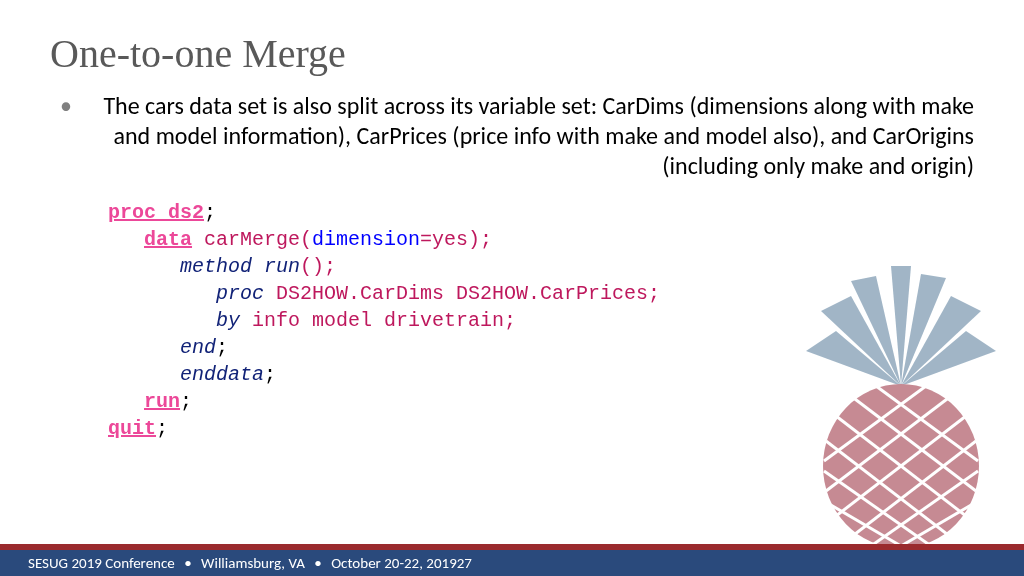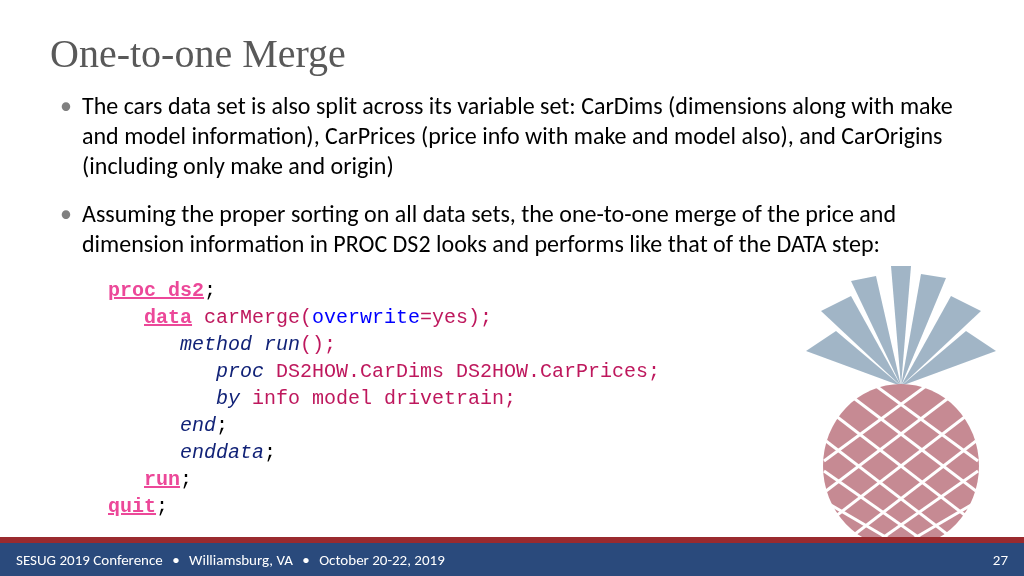--- a/index.html
+++ b/index.html
@@ -20,20 +20,21 @@
   .title {
     font-family: Garamond, "Times New Roman", serif;
     font-size: 40px;
     font-weight: 400;
     color: #595959;
     margin-bottom: 14px;
   }
   .bullets {
     list-style: none;
     padding-left: 10px;
+    text-align: right;
   }
   .bullets li {
     position: relative;
     padding-left: 22px;
     font-size: 24px;
     line-height: 1.25;
     color: #000;
     margin-bottom: 18px;
   }
   .bullets li::before {
@@ -54,29 +55,28 @@
   }
   .kw   { color: #ec4899; font-weight: bold; text-decoration: underline; }  
   .stmt { color: #112277; font-style: italic; }                     
   .opt  { color: #0000ff; }                     
   .nm   { color: #be185d; }                        
   .footer {
     position: absolute;
     left: 0;
     bottom: 0;
     width: 100%;
-    height: 39px;
+    height: 32px;
     background: #2a4a7c;
     border-top: 6px solid #9a2a2e;
     color: #fff;
     font-size: 15px;
     display: flex;
     align-items: center;
-    justify-content: space-between;
-    padding: 0 16px;
+    padding: 0 28px;
   }
   .footer .dot { margin: 0 6px; }
   .pine {
     position: absolute;
     right: 18px;
     bottom: 30px;
     width: 210px;
     height: 290px;
     z-index: 0;
     opacity: 0.95;
@@ -114,25 +114,24 @@
         <path d="M130 130 L28 205"></path>
         <path d="M182 245 L105 290"></path>
     </g>
   </svg>
 
   <div class="content">
     <h1 class="title">One-to-one Merge</h1>
 
     <ul class="bullets">
       <li>The cars data set is also split across its variable set: CarDims (dimensions along with make and model information), CarPrices (price info with make and model also), and CarOrigins (including only make and origin)</li>
-      <li>Assuming the proper sorting on all data sets, the one-to-one merge of the price and dimension information in PROC DS2 looks and performs like that of the DATA step:</li>
     </ul>
 
     <div class="code"><span class="kw">proc ds2</span><span>;</span>
-   <span class="kw">data</span><span class="nm"> carMerge(</span><span class="opt">overwrite</span><span class="nm">=yes);</span>
+   <span class="kw">data</span><span class="nm"> carMerge(</span><span class="opt">dimension</span><span class="nm">=yes);</span>
       <span class="stmt">method run</span><span class="nm">();</span>
          <span class="stmt">proc</span><span class="nm"> DS2HOW.CarDims DS2HOW.CarPrices;</span>
          <span class="stmt">by</span><span class="nm"> info model drivetrain;</span>
       <span class="stmt">end</span><span>;</span>
       <span class="stmt">enddata</span><span>;</span>
    <span class="kw">run</span><span>;</span>
 <span class="kw">quit</span><span>;</span></div>
   </div>
 
   <div class="footer">

